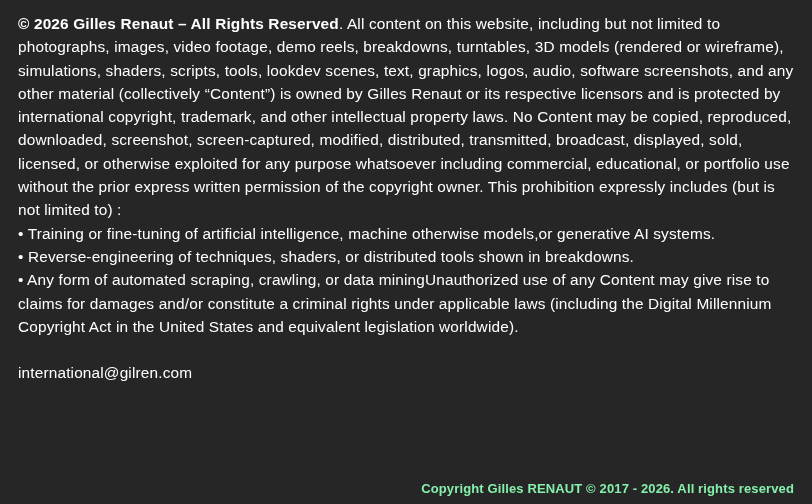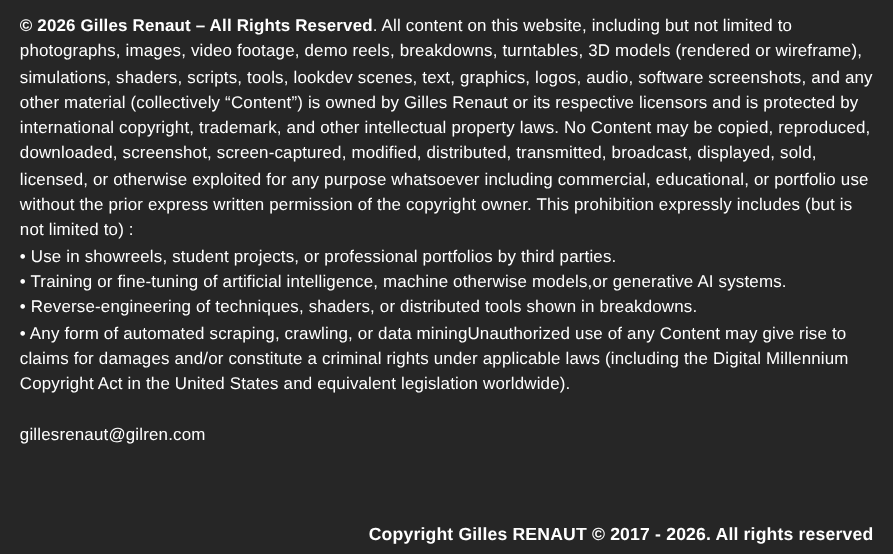--- a/index.html
+++ b/index.html
@@ -38,41 +38,40 @@
   }
   .contact {
     margin: 0;
   }
   .footer {
     position: absolute;
     left: 0;
     right: 18px;
     bottom: 8px;
     text-align: right;
-    font-size: 16px;
+    font-size: 13px;
     font-weight: bold;
     letter-spacing: 0.01em;
-    color: #ffffff;
+    color: #86efac;
   }
 </style>
 </head>
 <body>
 
 <div class="page">
 
   <div class="body-copy">
 
     <p><strong>© 2026 Gilles Renaut – All Rights Reserved</strong><span>. All content on this website, including but not limited to photographs, images, video footage, demo reels, breakdowns, turntables, 3D models (rendered or wireframe), simulations, shaders, scripts, tools, lookdev scenes, text, graphics, logos, audio, software screenshots, and any other material (collectively “Content”) is owned by Gilles Renaut or its respective licensors and is protected by international copyright, trademark, and other intellectual property laws. No Content may be copied, reproduced, downloaded, screenshot, screen-captured, modified, distributed, transmitted, broadcast, displayed, sold, licensed, or otherwise exploited for any purpose whatsoever including commercial, educational, or portfolio use without the prior express written permission of the copyright owner. This prohibition expressly includes (but is not limited to) :</span></p>
 
-    <p class="bullet">• Use in showreels, student projects, or professional portfolios by third parties.</p>
     <p class="bullet">• Training or fine-tuning of artificial intelligence, machine otherwise models,or generative AI systems.</p>
     <p class="bullet">• Reverse-engineering of techniques, shaders, or distributed tools shown in breakdowns.</p>
     <p class="bullet">• Any form of automated scraping, crawling, or data miningUnauthorized use of any Content may give rise to claims for damages and/or constitute a criminal rights under applicable laws (including the Digital Millennium Copyright Act in the United  States and equivalent legislation worldwide).</p>
 
     <div class="spacer"></div>
 
-    <p class="contact">gillesrenaut@gilren.com</p>
+    <p class="contact">international@gilren.com</p>
 
   </div>
 
   <div class="footer">Copyright Gilles RENAUT  © 2017 - 2026. All rights reserved</div>
 
 </div>
 
 </body></html>

